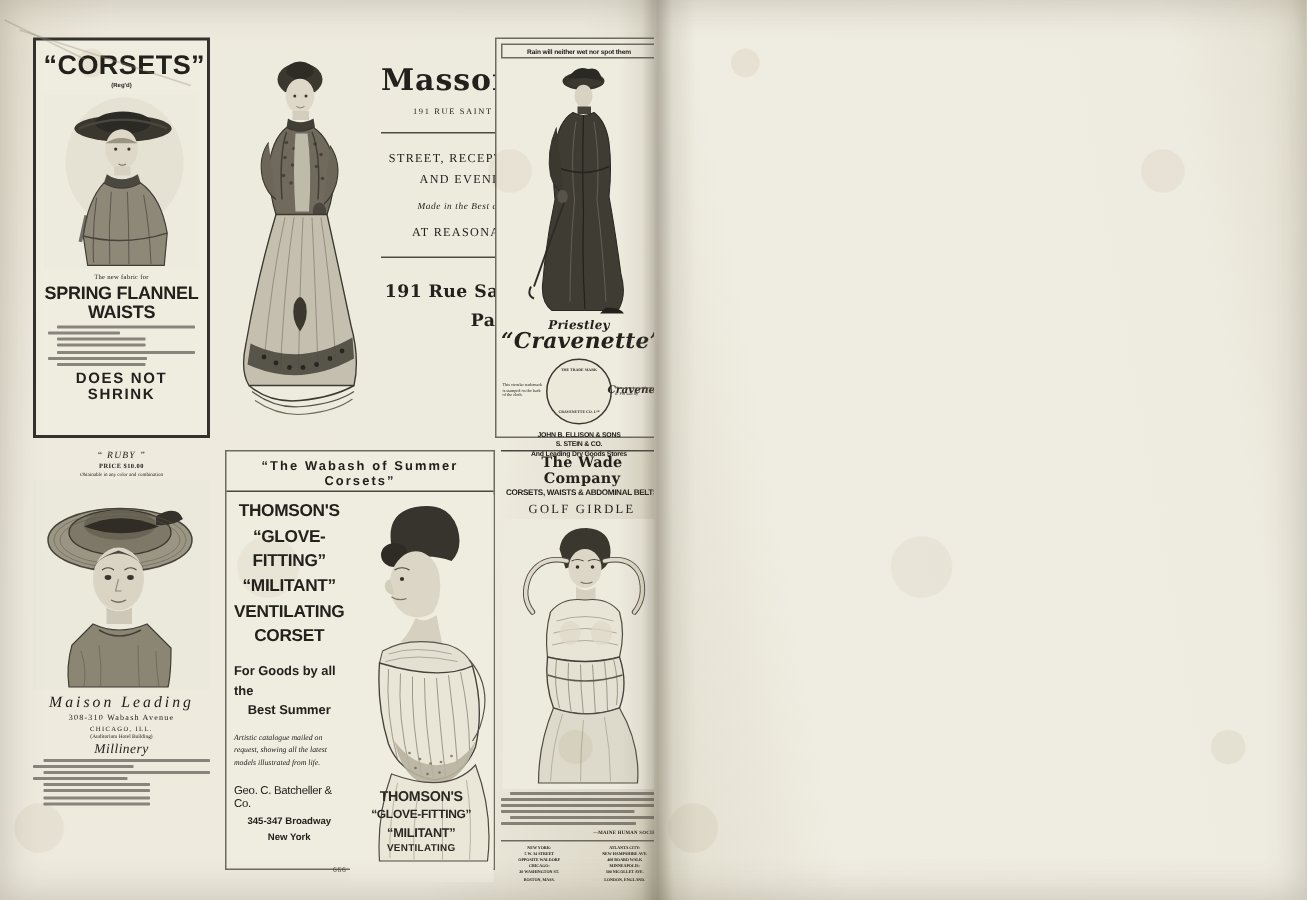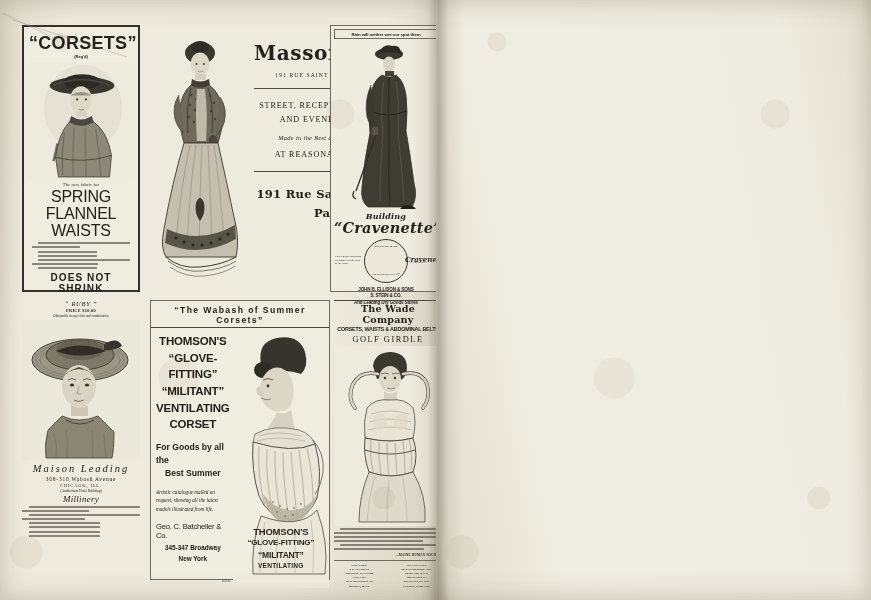--- a/index.html
+++ b/index.html
@@ -98,21 +98,21 @@
   #viyella { left: 22px; top: 25px; width: 118px; height: 267px; padding: 5px 5px 4px; background: #efece0; }
   #viyella .brand {
     font-family: "Liberation Sans", sans-serif;
     font-weight: bold; font-size: 18px; letter-spacing: .3px; line-height: 1;
     margin-top: 2px;
   }
   #viyella .regd { font-family: "Liberation Sans", sans-serif; font-size: 4px; font-weight:bold; margin-top: 2px; }
   #viyella .newfab { font-size: 4.4px; margin-top: 2px; letter-spacing: .2px; }
   #viyella .spring {
     font-family: "Liberation Sans", sans-serif;
-    font-weight: normal; font-size: 16px; letter-spacing: -.2px; line-height: 1.05; margin-top: 2px;
+    font-weight: bold; font-size: 12px; letter-spacing: -.2px; line-height: 1.05; margin-top: 2px;
   }
   #viyella .dns {
     font-family: "Liberation Sans", sans-serif;
     font-weight: bold; font-size: 10px; letter-spacing: 1.1px; margin-top: 3px;
   }
   .figure-box { position: relative; overflow: hidden; }
 
   
   #masson { left: 150px; top: 25px; width: 258px; height: 267px; }
   #masson .mt-name {
@@ -387,21 +387,21 @@
           <path d="M37 44 Q30 60 33 76 Q36 86 42 88" fill="#3b3830" stroke="#2a2823" stroke-width=".6"></path>
           <ellipse cx="41" cy="90" rx="3.5" ry="4.5" fill="#575349"></ellipse>
 
           <path d="M42 94 L22 150" stroke="#2e2c26" stroke-width="1.3"></path>
           <path d="M20 150 Q17 156 22 158" stroke="#2e2c26" stroke-width="1.3" fill="none"></path>
 
           <path d="M70 164 Q80 164 82 168 L66 168 Z" fill="#22201b"></path>
         </svg>
       </div>
 
-      <div class="priest">Building</div>
+      <div class="priest">Priestley</div>
       <div class="craven-word">“Cravenette”</div>
 
       <div style="display:flex;align-items:center;gap:2px;margin-top:3px;padding:0 1px;">
         <div class="micro" style="flex:1;text-align:left;">This circular trademark is stamped on the back of the cloth.</div>
         <div class="seal">
           <div class="sw" style="top:5px;">THE TRADE MARK</div>
           <div class="sc">Cravenette</div>
           <div class="sw" style="bottom:6px;">CRAVENETTE CO. Lᵀᴰ</div>
         </div>
         <div class="micro" style="flex:1;text-align:left;">None genuine without it. For sale by</div>

